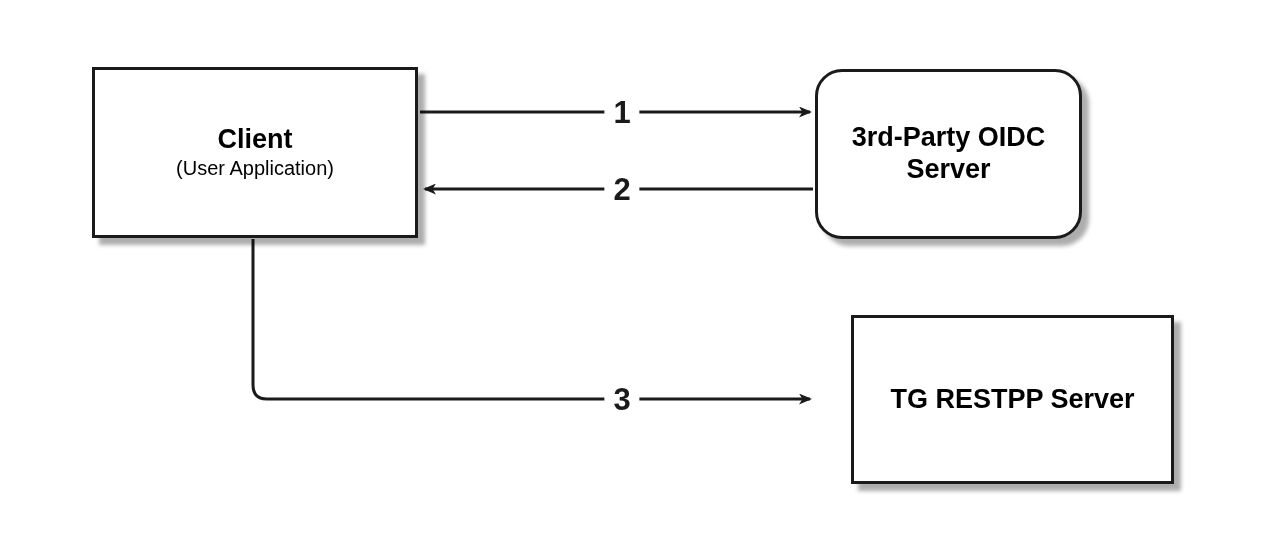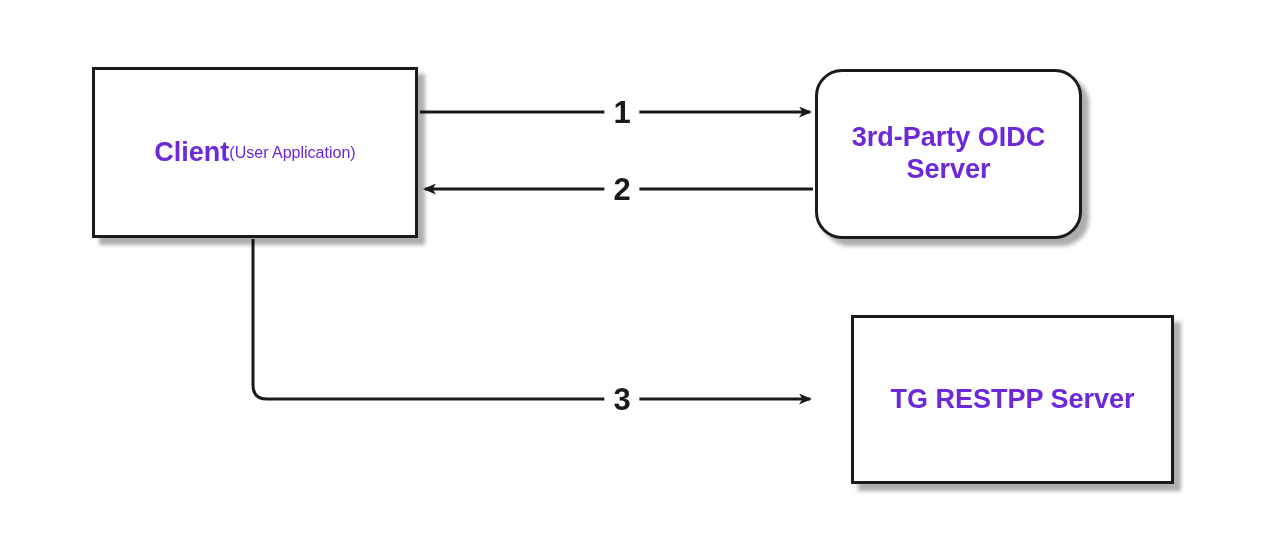--- a/index.html
+++ b/index.html
@@ -23,34 +23,34 @@
     height: 534px;
     pointer-events: none;
   }
   .node {
     position: absolute;
     box-sizing: border-box;
     background: #ffffff;
     border: 3px solid #1a1a1a;
     box-shadow: 7px 7px 4px rgba(0,0,0,0.32);
     display: flex;
-    flex-direction: row;
+    flex-direction: column;
     align-items: center;
     justify-content: center;
     text-align: center;
     padding: 0 10px;
-    color: #6d28d9;
+    color: #000000;
   }
   .node .title {
     font-size: 27px;
     font-weight: bold;
     line-height: 1.18;
   }
   .node .subtitle {
-    font-size: 16px;
+    font-size: 20px;
     font-weight: normal;
     line-height: 1.22;
   }
   .node-client { left: 92px;  top: 67px;  width: 326px; height: 171px; }
   .node-oidc   { left: 815px; top: 69px;  width: 267px; height: 170px; border-radius: 27px; }
   .node-tg     { left: 815px; top: 315px; width: 323px; height: 169px; margin-left: 36px; }
 
   .edge-label {
     position: absolute;
     transform: translate(-50%, -50%);

